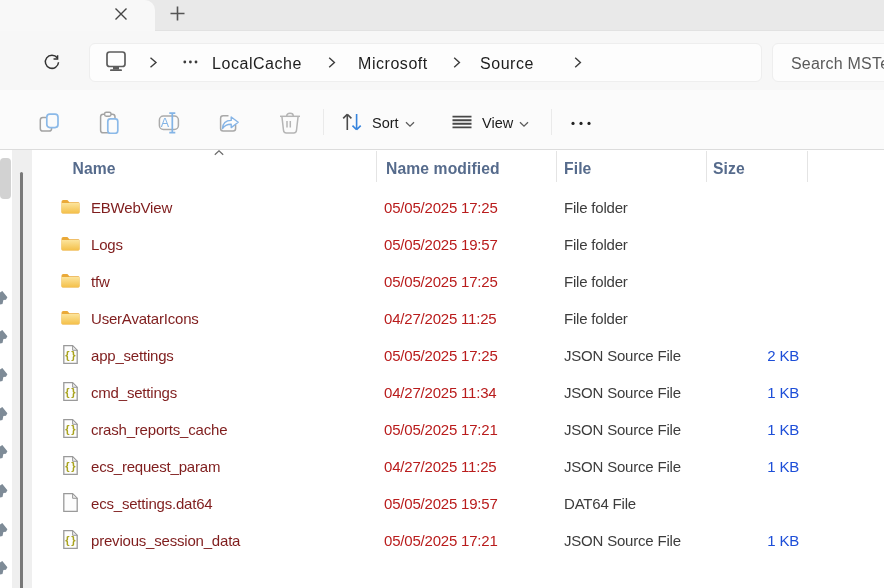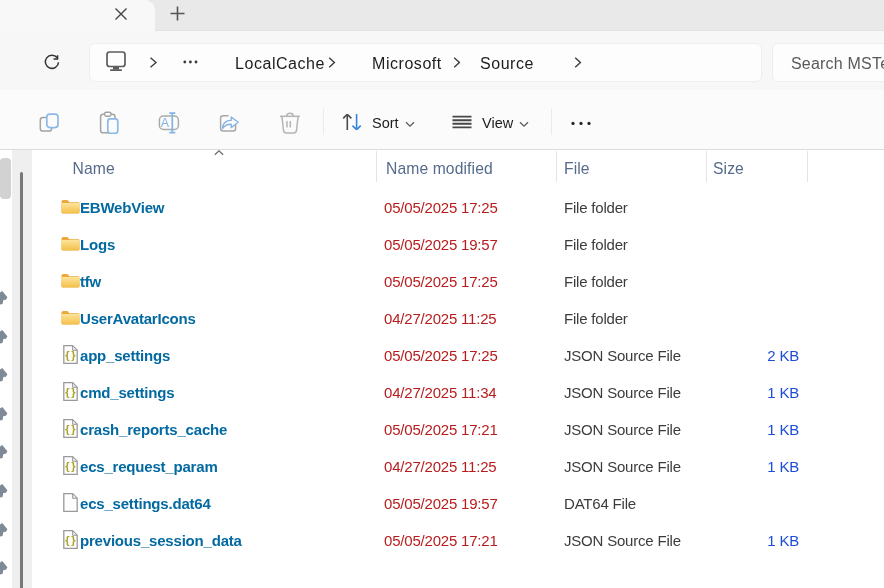--- a/index.html
+++ b/index.html
@@ -18,25 +18,25 @@
   #toolbar{left:0;top:90px;width:884px;height:60px;background:#fbfbfb;border-bottom:1px solid #dcdcdc;box-sizing:border-box;}
   .tsep{top:109px;width:1px;height:26px;background:#eaeaea;}
   .tbtxt{top:90px;height:66px;line-height:66px;font-size:14.5px;color:#1b1b1b;}
   
   #content{left:0;top:150px;width:884px;height:438px;background:#ffffff;}
   #grayband{left:12px;top:150px;width:20px;height:438px;background:#efefef;}
   #darkline{left:19.8px;top:172px;width:2.8px;height:416px;background:#787878;border-radius:2px 2px 0 0;}
   #navthumb{left:0px;top:158px;width:11px;height:41px;background:#d2d2d2;border-radius:4px;}
   
   .hsep{top:151px;width:1px;height:31px;background:#e4e4e4;}
-  .htxt{top:151px;height:36px;line-height:36px;font-size:15.7px;color:#566b8c;letter-spacing:0.1px;}
+  .htxt{top:151px;height:36px;line-height:36px;font-size:15.7px;color:#566b8c;letter-spacing:0.1px;font-weight:bold;}
   
   .row{left:0;width:884px;height:37px;}
   .row span{position:absolute;line-height:37px;font-size:15px;letter-spacing:-0.2px;white-space:pre;}
-  .nm{left:80px;color:#0369a1;font-weight:bold;}
+  .nm{left:91px;color:#7f1d1d;}
   .dt{left:384px;color:#b91c1c;}
   .tp{left:564px;color:#3c3c3c;}
   .sz{right:85px;color:#1d4ed8;}
   .ficon{position:absolute;}
 </style>
 </head>
 <body>
 
   <div class="abs" id="tabbar"></div>
   <div class="abs" id="activetab"></div>
@@ -64,25 +64,25 @@
 
   <svg class="abs" style="left:149px;top:57px" width="9" height="11" viewBox="0 0 9 11">
     <path d="M1.5 0.8 L7 5.5 L1.5 10.2" stroke="#3c3c3c" stroke-width="1.4" fill="none"></path>
   </svg>
 
   <svg class="abs" style="left:182px;top:59px" width="17" height="6" viewBox="0 0 17 6">
     <circle cx="2.8" cy="3" r="1.4" fill="#3a3a3a"></circle>
     <circle cx="8.4" cy="3" r="1.4" fill="#3a3a3a"></circle>
     <circle cx="14" cy="3" r="1.4" fill="#3a3a3a"></circle>
   </svg>
-  <span class="abs crumb" style="left:235px">LocalCache</span>
+  <span class="abs crumb" style="left:212px">LocalCache</span>
   <svg class="abs" style="left:328px;top:57px" width="8" height="11" viewBox="0 0 8 11">
     <path d="M1.2 0.8 L6.4 5.5 L1.2 10.2" stroke="#3c3c3c" stroke-width="1.4" fill="none"></path>
   </svg>
-  <span class="abs crumb" style="left:372px">Microsoft</span>
+  <span class="abs crumb" style="left:358px">Microsoft</span>
   <svg class="abs" style="left:453px;top:57px" width="8" height="11" viewBox="0 0 8 11">
     <path d="M1.2 0.8 L6.4 5.5 L1.2 10.2" stroke="#3c3c3c" stroke-width="1.4" fill="none"></path>
   </svg>
   <span class="abs crumb" style="left:480px">Source</span>
   <svg class="abs" style="left:574px;top:57px" width="8" height="11" viewBox="0 0 8 11">
     <path d="M1.2 0.8 L6.4 5.5 L1.2 10.2" stroke="#3c3c3c" stroke-width="1.4" fill="none"></path>
   </svg>
   <span class="abs crumb" style="left:791px;color:#5a5a5a;letter-spacing:0.2px">Search MSTeams</span>
 
   <div class="abs" id="toolbar"></div>

